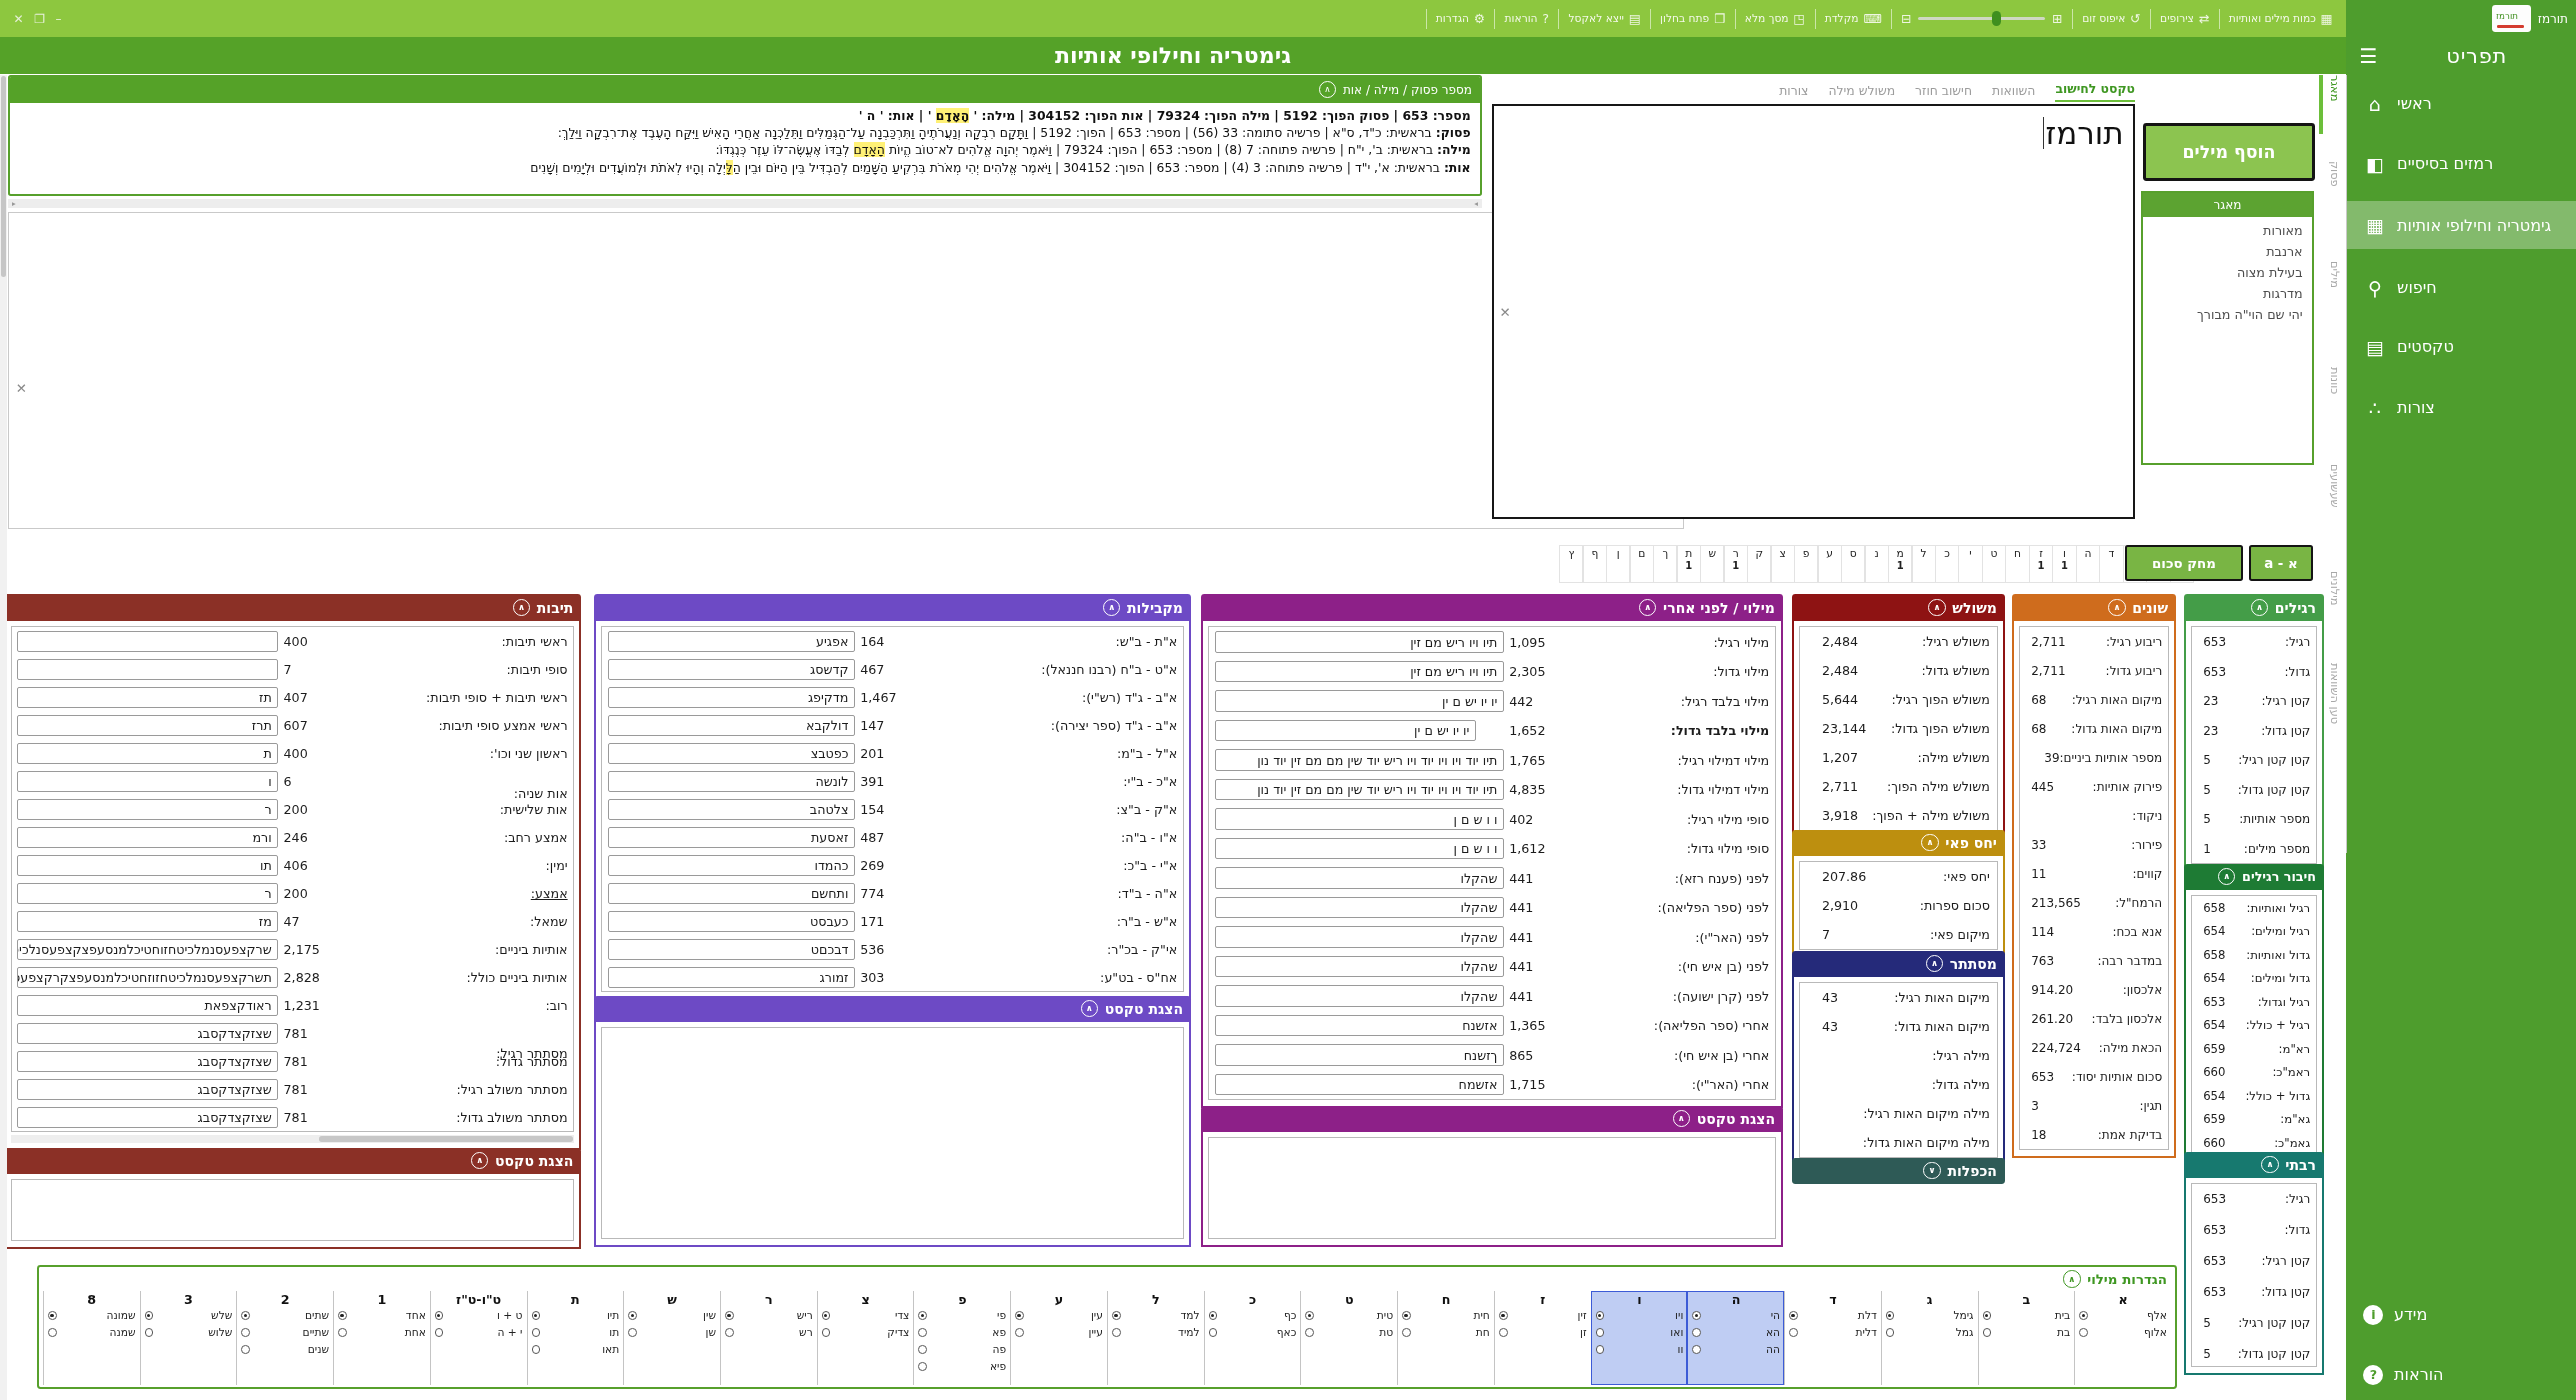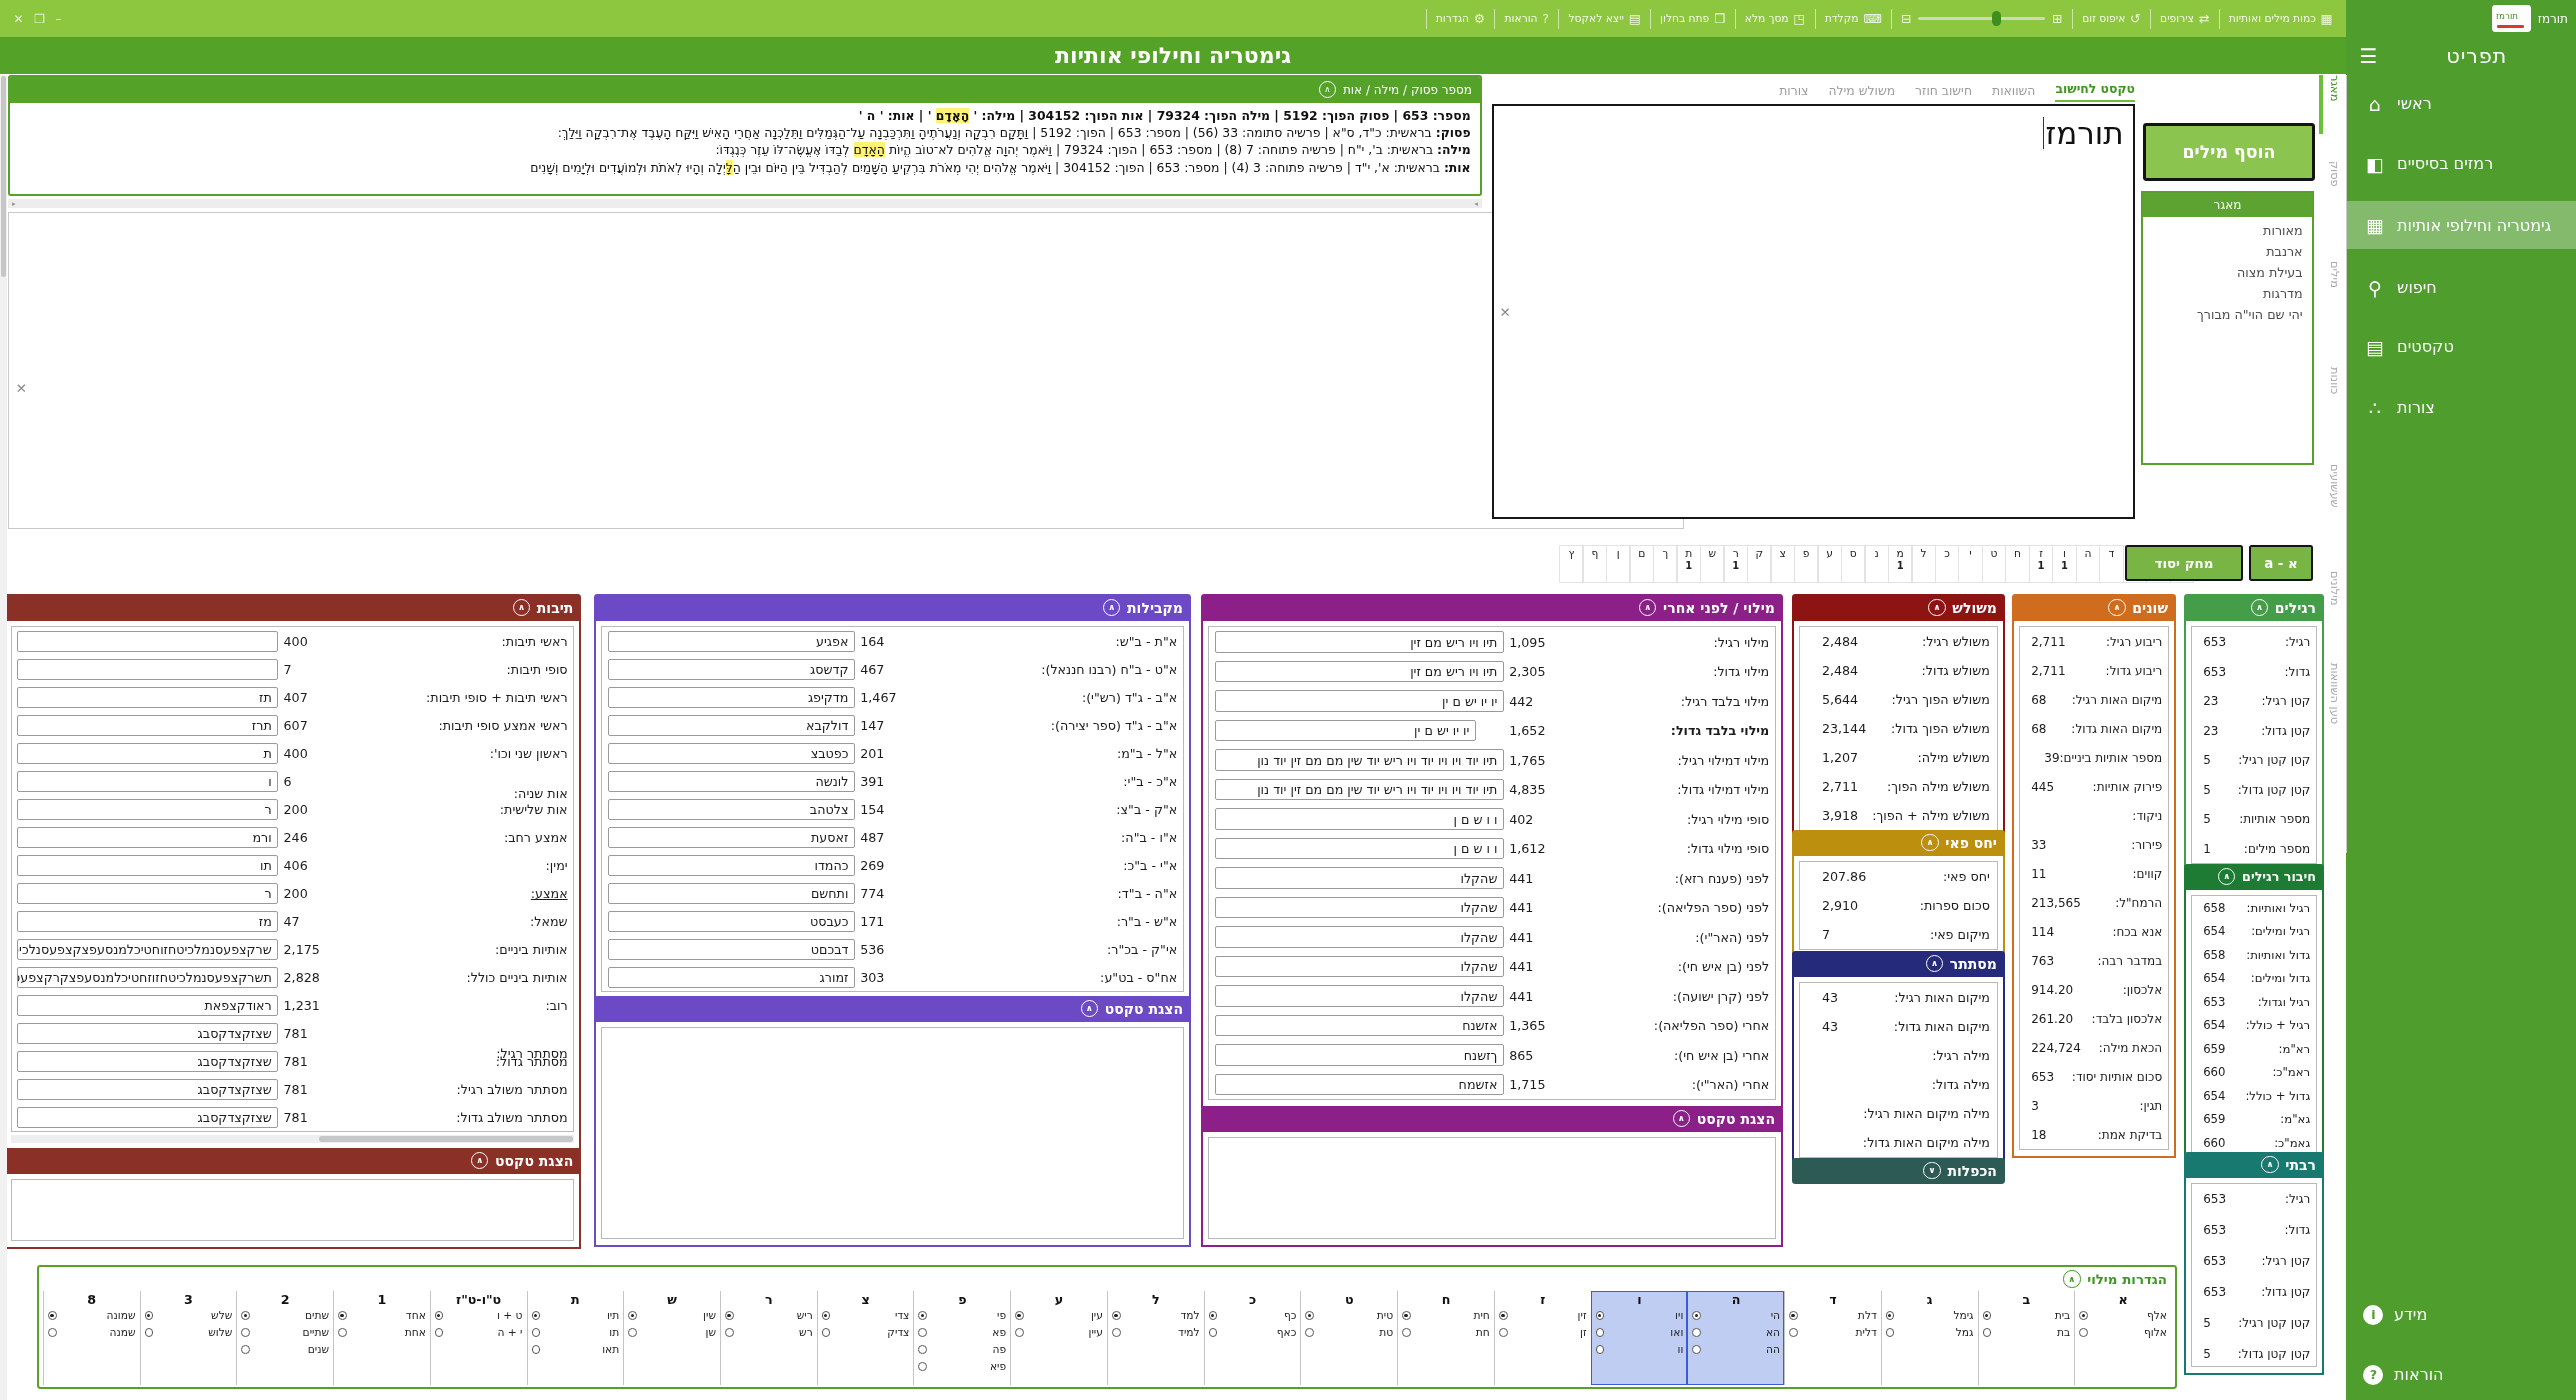--- a/index.html
+++ b/index.html
@@ -443,21 +443,21 @@
         <span>ף</span>
         <span class="cnt"></span>
       </div>
 
       <div class="lcell">
         <span>ץ</span>
         <span class="cnt"></span>
       </div>
     </div>
 
-  <div id="delbtn" class="abs gbtn">מחק יסוד</div>
+  <div id="delbtn" class="abs gbtn">מחק סכום</div>
   <div id="abbtn" class="abs gbtn">א - a</div>
   <div id="addbtn" class="abs gbtn">הוסף מילים</div>
 
   <div id="repo" class="abs">
     <div class="rhead">מאגר</div>
     <div>
 
         <div class="ritem">מאורות</div>
 
         <div class="ritem">ארנבת</div>

